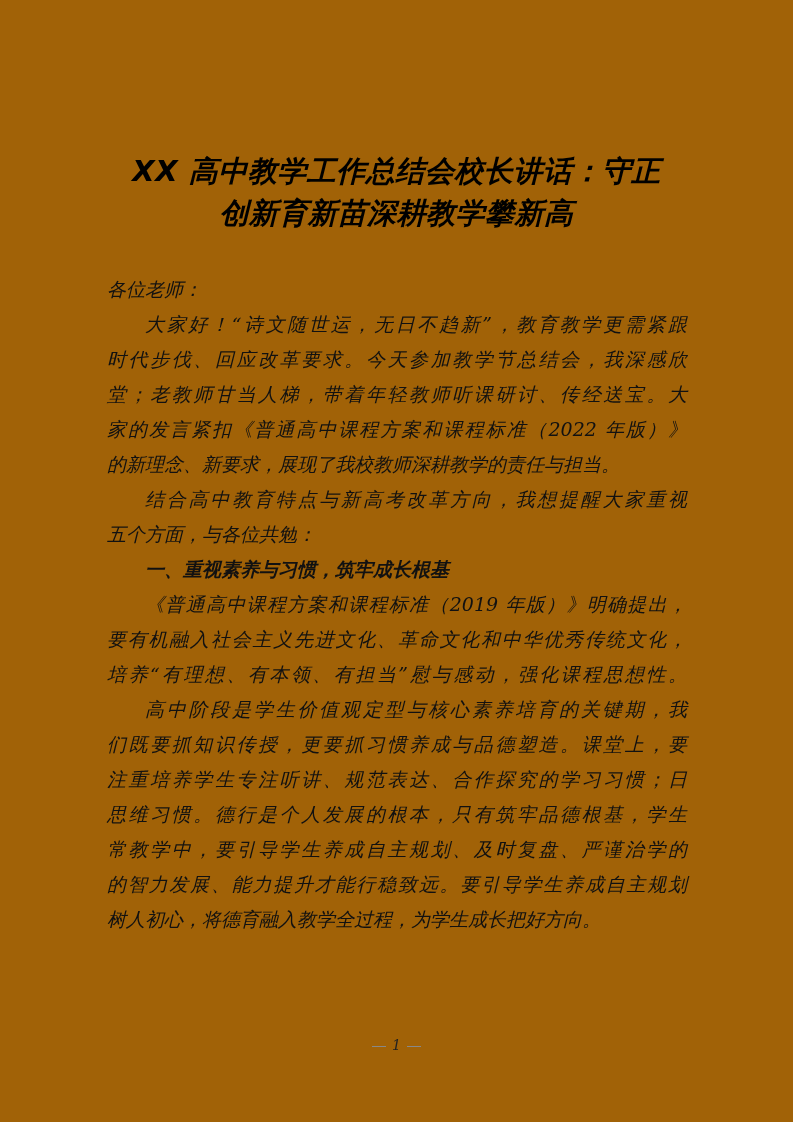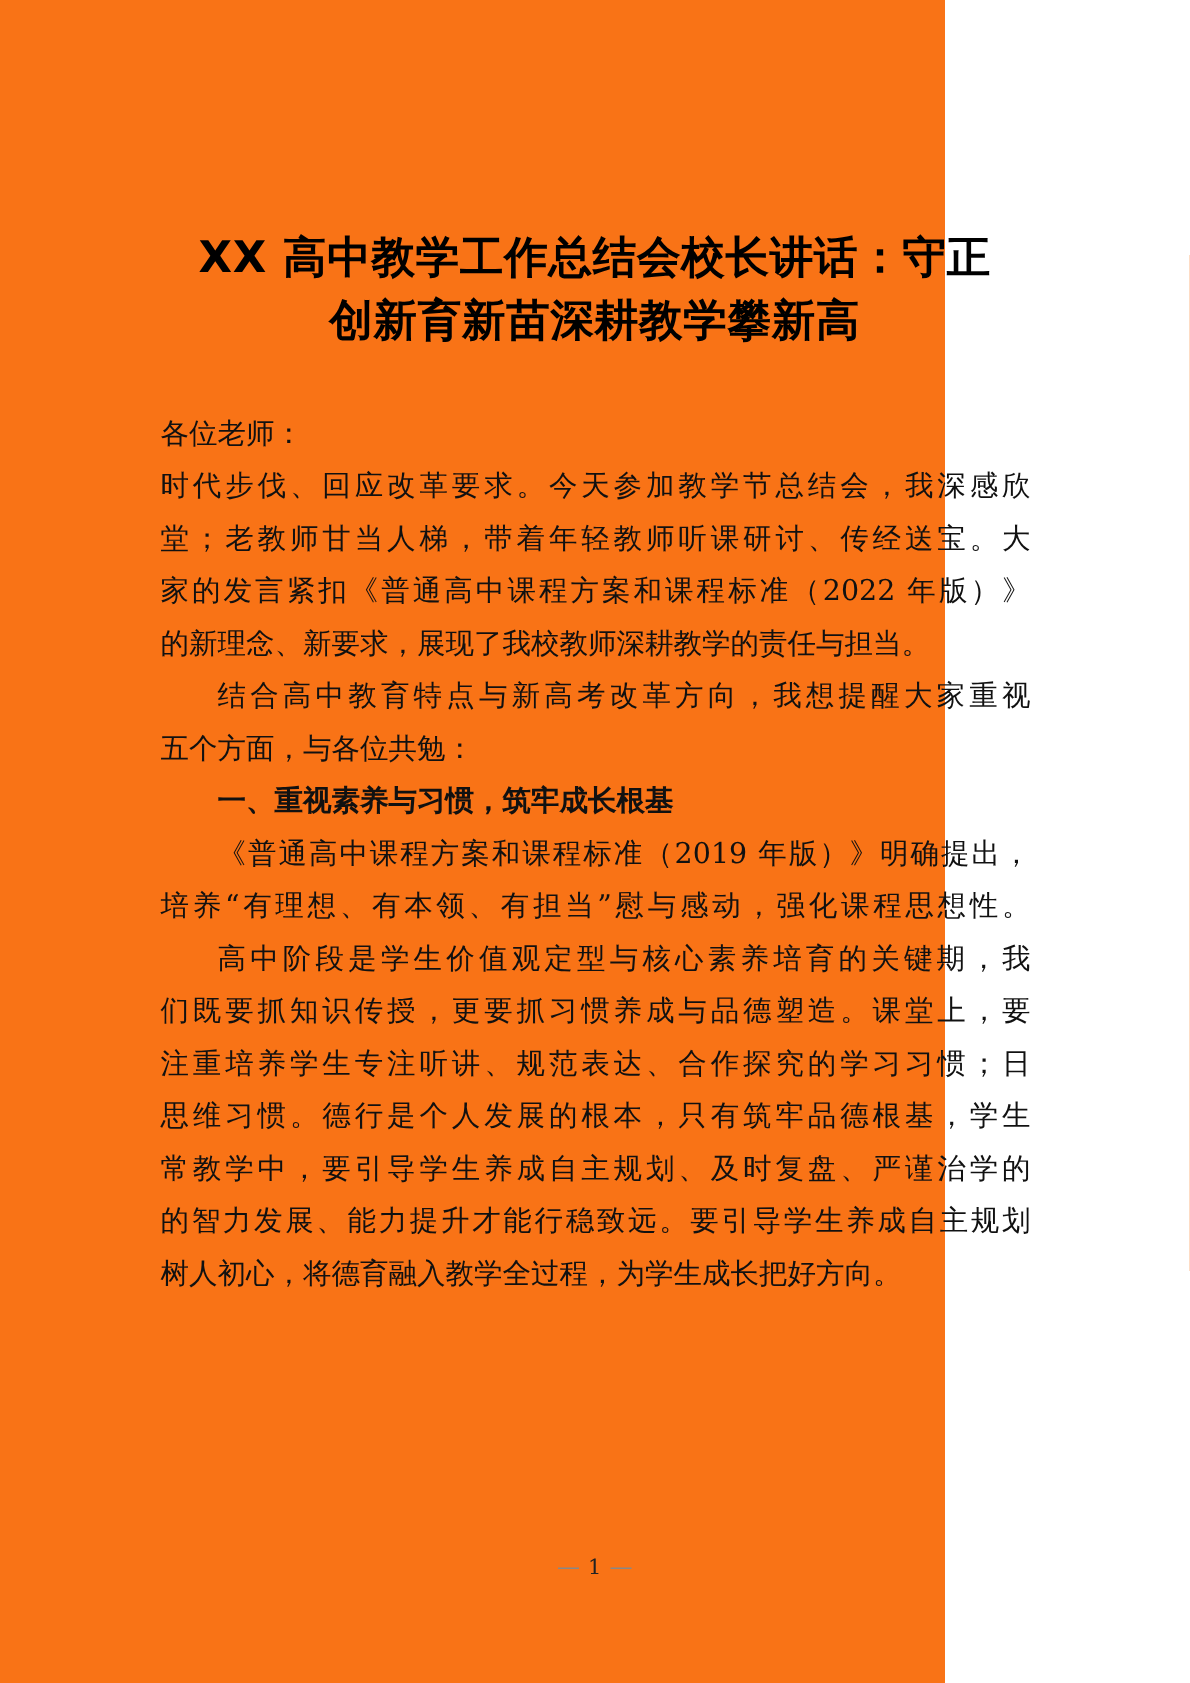--- a/index.html
+++ b/index.html
@@ -11,23 +11,24 @@
       width: 793px;
       height: 1122px;
       position: relative;
       overflow: hidden;
       font-family: "DejaVu Serif", "Liberation Serif", serif;
       color: #111111;
     }
     .page {
       position: absolute;
       left: 0; top: 0;
-      width: 630px;
+      width: 793px;
       height: 1122px;
-      background: #f97316;
+      background: #a16207;
+      font-style: italic;
     }
     .title {
       position: absolute;
       left: 100px;
       width: 593px;
       top: 150px;
       text-align: center;
       font-family: "DejaVu Sans", "Liberation Sans", sans-serif;
       font-weight: bold;
       font-size: 29px;
@@ -86,35 +87,37 @@
 
   <div class="title">
     <span class="line">XX 高中教学工作总结会校长讲话：守正</span>
     <span class="line">创新育新苗深耕教学攀新高</span>
   </div>
 
   <div class="body">
     <span class="line last">各位老师：</span>
 
     <div>
+      <span class="line indent">大家好！“诗文随世运，无日不趋新”，教育教学更需紧跟</span>
       <span class="line">时代步伐、回应改革要求。今天参加教学节总结会，我深感欣</span>
       <span class="line">堂；老教师甘当人梯，带着年轻教师听课研讨、传经送宝。大</span>
       <span class="line">家的发言紧扣《普通高中课程方案和课程标准（2022 年版）》</span>
       <span class="line last">的新理念、新要求，展现了我校教师深耕教学的责任与担当。</span>
     </div>
 
     <div>
       <span class="line indent">结合高中教育特点与新高考改革方向，我想提醒大家重视</span>
       <span class="line last">五个方面，与各位共勉：</span>
     </div>
 
     <span class="line indent last heading">一、重视素养与习惯，筑牢成长根基</span>
 
     <div>
       <span class="line indent">《普通高中课程方案和课程标准（2019 年版）》明确提出，</span>
+      <span class="line">要有机融入社会主义先进文化、革命文化和中华优秀传统文化，</span>
       <span class="line">培养“有理想、有本领、有担当”慰与感动，强化课程思想性。</span>
     </div>
 
     <div>
       <span class="line indent">高中阶段是学生价值观定型与核心素养培育的关键期，我</span>
       <span class="line">们既要抓知识传授，更要抓习惯养成与品德塑造。课堂上，要</span>
       <span class="line">注重培养学生专注听讲、规范表达、合作探究的学习习惯；日</span>
       <span class="line">思维习惯。德行是个人发展的根本，只有筑牢品德根基，学生</span>
       <span class="line">常教学中，要引导学生养成自主规划、及时复盘、严谨治学的</span>
       <span class="line">的智力发展、能力提升才能行稳致远。要引导学生养成自主规划</span>

